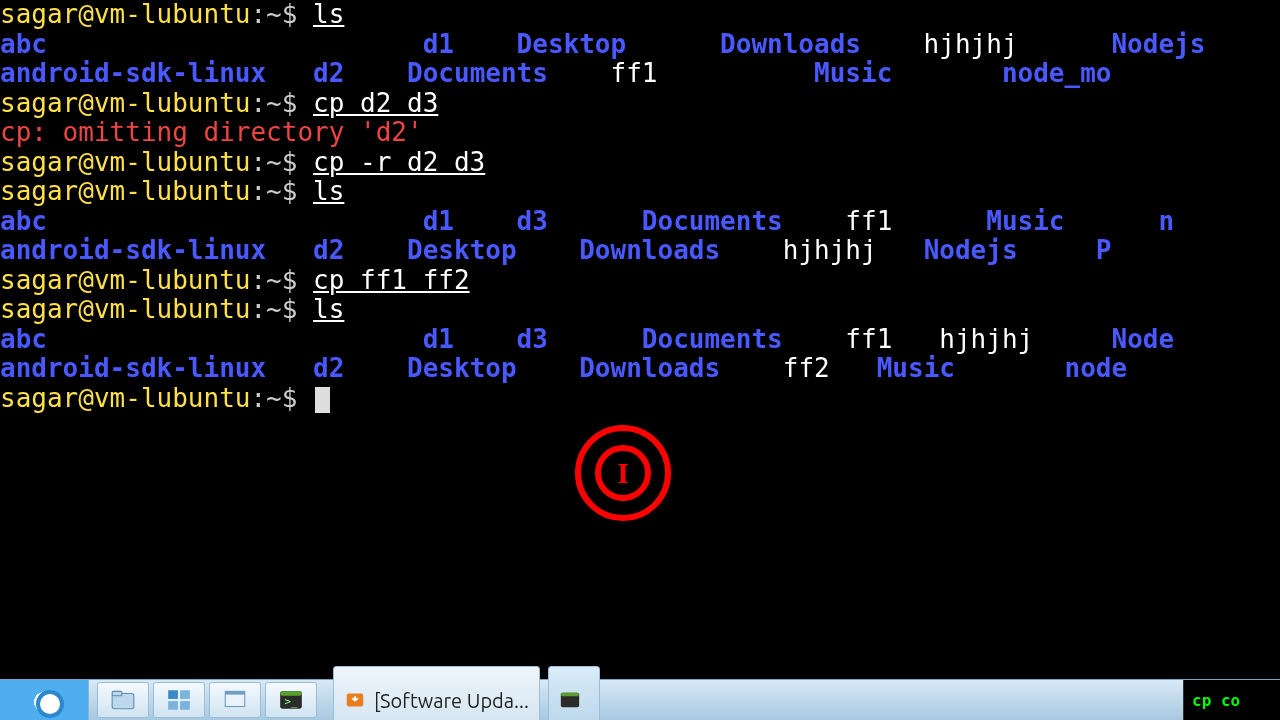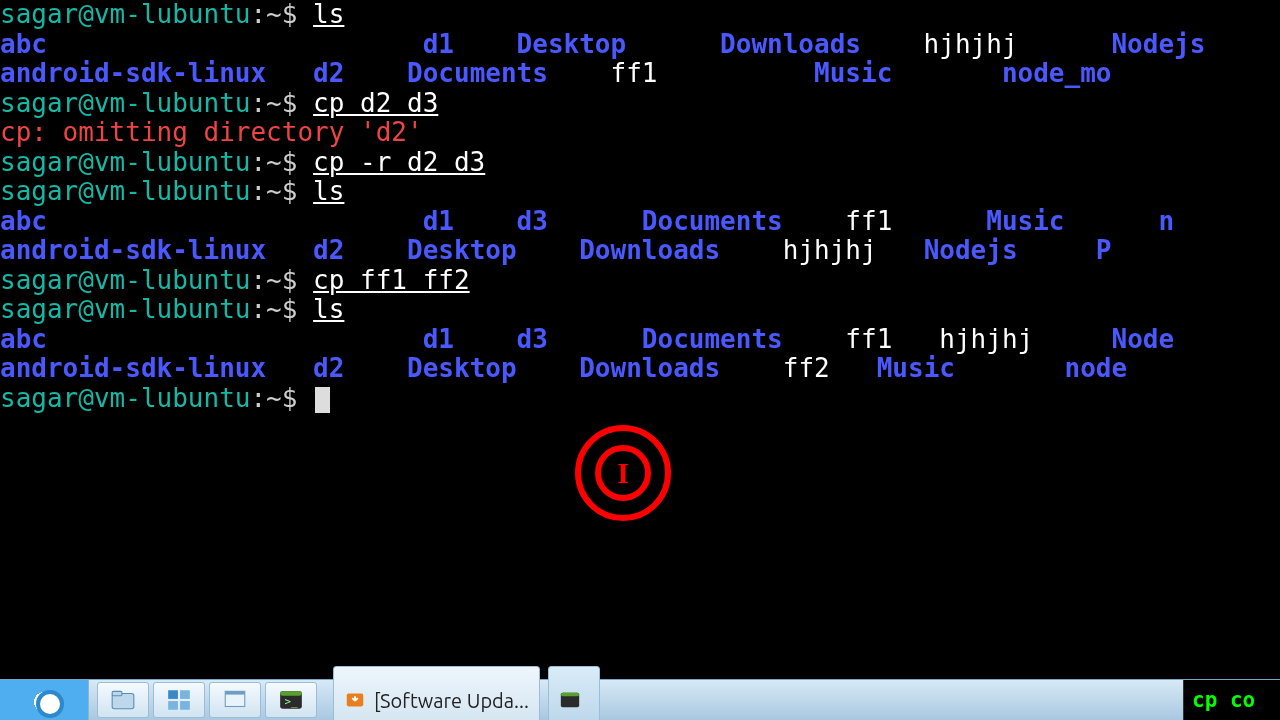--- a/index.html
+++ b/index.html
@@ -6,21 +6,21 @@
   .terminal{
     position:absolute;top:0;left:0;right:0;bottom:40px;
     background:#000;color:#fff;
     font-family:"DejaVu Sans Mono","Liberation Mono",monospace;
     font-size:26px;line-height:29.5px;
     letter-spacing:0px;
     white-space:pre;
     overflow:hidden;
   }
   .line{display:block;}
-  .pu{color:#14b8a6;} 
+  .pu{color:#fde047;} 
   .pd{color:#cdcdcd;} 
   .cmd{color:#fff;text-decoration:underline;}
   .dir{color:#4a59ff;font-weight:bold;}
   .file{color:#fff;}
   .err{color:#ef4444;}
   .cursor{display:inline-block;width:15px;height:26px;background:#ddd;vertical-align:text-bottom;margin-left:2px;}
   
   .ripple{
     position:absolute;width:96px;height:96px;
     border:6px solid #ff0000;border-radius:50%;
@@ -65,21 +65,21 @@
     padding:16px 10px;margin-left:8px;
     background:linear-gradient(#eef6fc,#cfe2ef);
     border:1px solid #9bbdd7;border-radius:3px;
     max-width:340px;overflow:hidden;white-space:nowrap;
   }
   .tb-task.active{background:linear-gradient(#d9ecf8,#b7d3e8);}
   .tb-task .ico{width:22px;height:22px;flex:none;}
   .tb-right{
     margin-left:auto;height:40px;background:#000;color:#0f0;
     display:flex;align-items:center;padding:0 8px;
-    font-family:monospace;font-size:21px;font-weight:bold;
+    font-family:monospace;font-size:16px;font-weight:bold;
     border-left:1px solid #333;
     min-width:80px;
   }
 </style>
 </head>
 <body>
 
 <div class="terminal" id="term"><div class="line"><span class="pu">sagar@vm-lubuntu</span><span class="pd">:~$ </span><span class="cmd">ls</span></div><div class="line"><span class="dir">abc</span>                        <span class="dir">d1</span>    <span class="dir">Desktop</span>      <span class="dir">Downloads</span>    <span class="file">hjhjhj</span>      <span class="dir">Nodejs</span></div><div class="line"><span class="dir">android-sdk-linux</span>   <span class="dir">d2</span>    <span class="dir">Documents</span>    <span class="file">ff1</span>          <span class="dir">Music</span>       <span class="dir">node_mo</span></div><div class="line"><span class="pu">sagar@vm-lubuntu</span><span class="pd">:~$ </span><span class="cmd">cp d2 d3</span></div><div class="line"><span class="err">cp: omitting directory 'd2'</span></div><div class="line"><span class="pu">sagar@vm-lubuntu</span><span class="pd">:~$ </span><span class="cmd">cp -r d2 d3</span></div><div class="line"><span class="pu">sagar@vm-lubuntu</span><span class="pd">:~$ </span><span class="cmd">ls</span></div><div class="line"><span class="dir">abc</span>                        <span class="dir">d1</span>    <span class="dir">d3</span>      <span class="dir">Documents</span>    <span class="file">ff1</span>      <span class="dir">Music</span>      <span class="dir">n</span></div><div class="line"><span class="dir">android-sdk-linux</span>   <span class="dir">d2</span>    <span class="dir">Desktop</span>    <span class="dir">Downloads</span>    <span class="file">hjhjhj</span>   <span class="dir">Nodejs</span>     <span class="dir">P</span></div><div class="line"><span class="pu">sagar@vm-lubuntu</span><span class="pd">:~$ </span><span class="cmd">cp ff1 ff2</span></div><div class="line"><span class="pu">sagar@vm-lubuntu</span><span class="pd">:~$ </span><span class="cmd">ls</span></div><div class="line"><span class="dir">abc</span>                        <span class="dir">d1</span>    <span class="dir">d3</span>      <span class="dir">Documents</span>    <span class="file">ff1</span>   <span class="file">hjhjhj</span>     <span class="dir">Node</span></div><div class="line"><span class="dir">android-sdk-linux</span>   <span class="dir">d2</span>    <span class="dir">Desktop</span>    <span class="dir">Downloads</span>    <span class="file">ff2</span>   <span class="dir">Music</span>       <span class="dir">node</span></div><div class="line"><span class="pu">sagar@vm-lubuntu</span><span class="pd">:~$ </span><span class="cmd"></span><span class="cursor"></span></div></div>
 
 <div class="ripple" id="ripple" style="left: 575px; top: 425px;">

